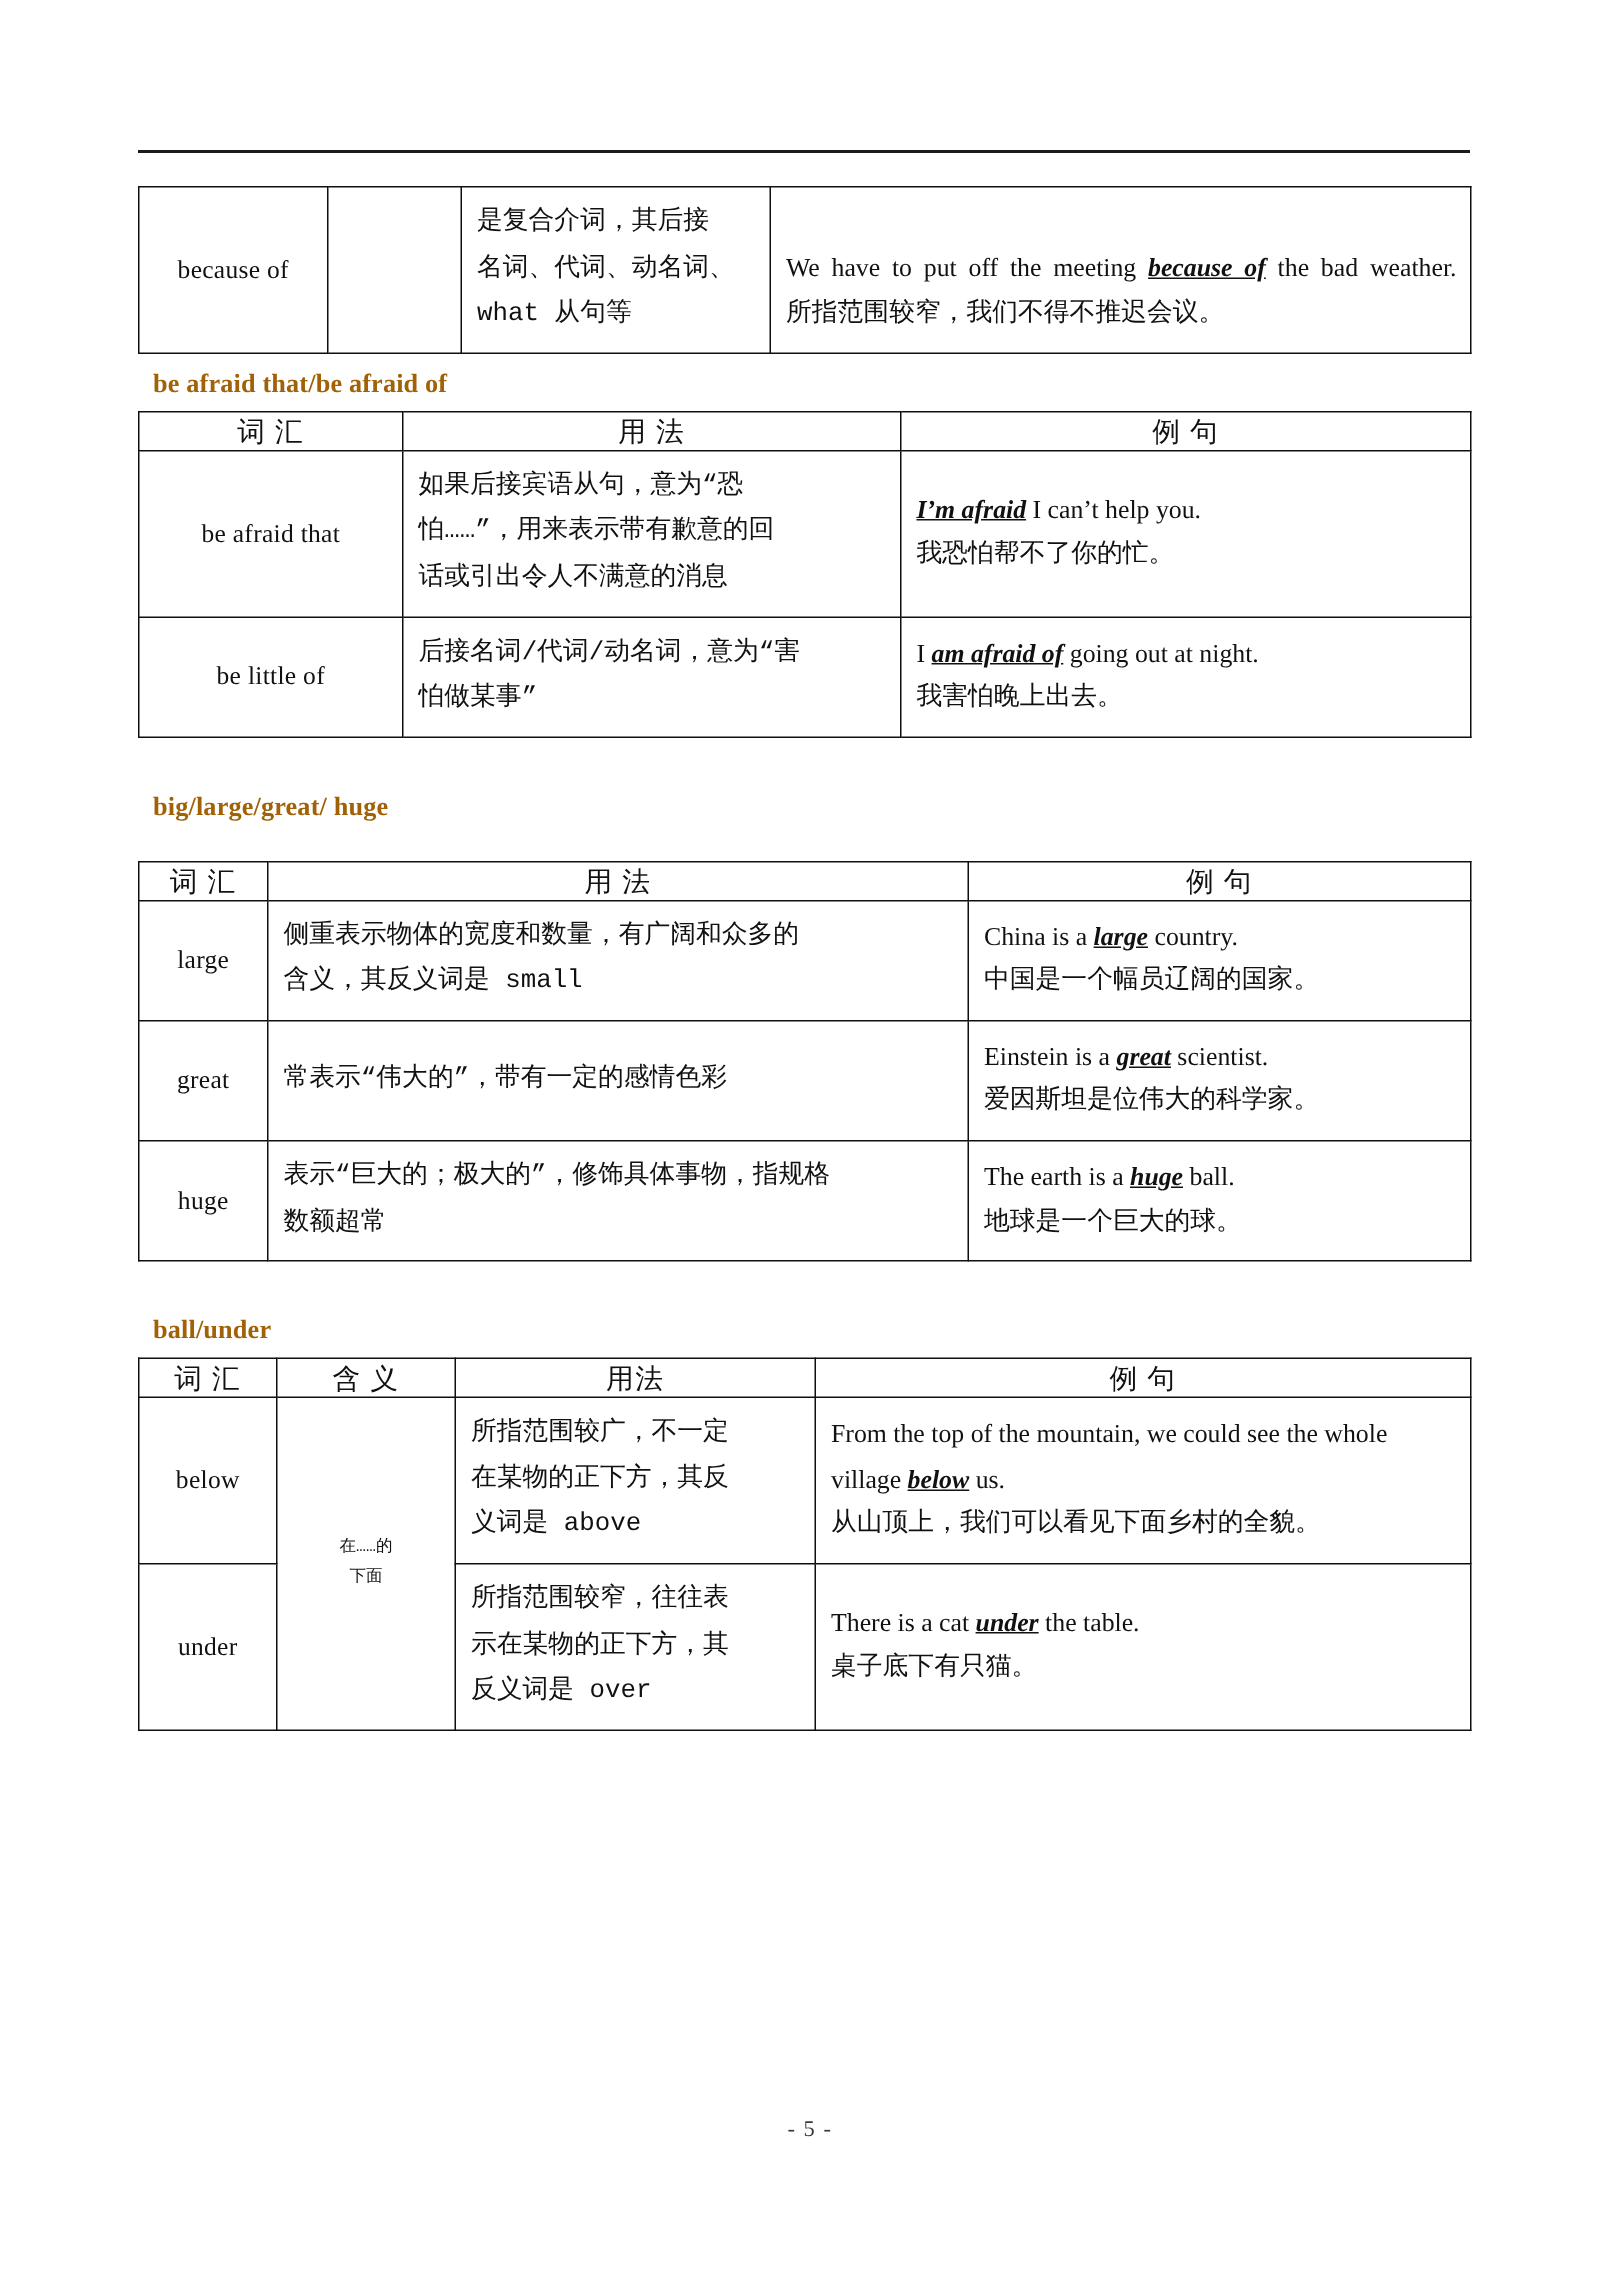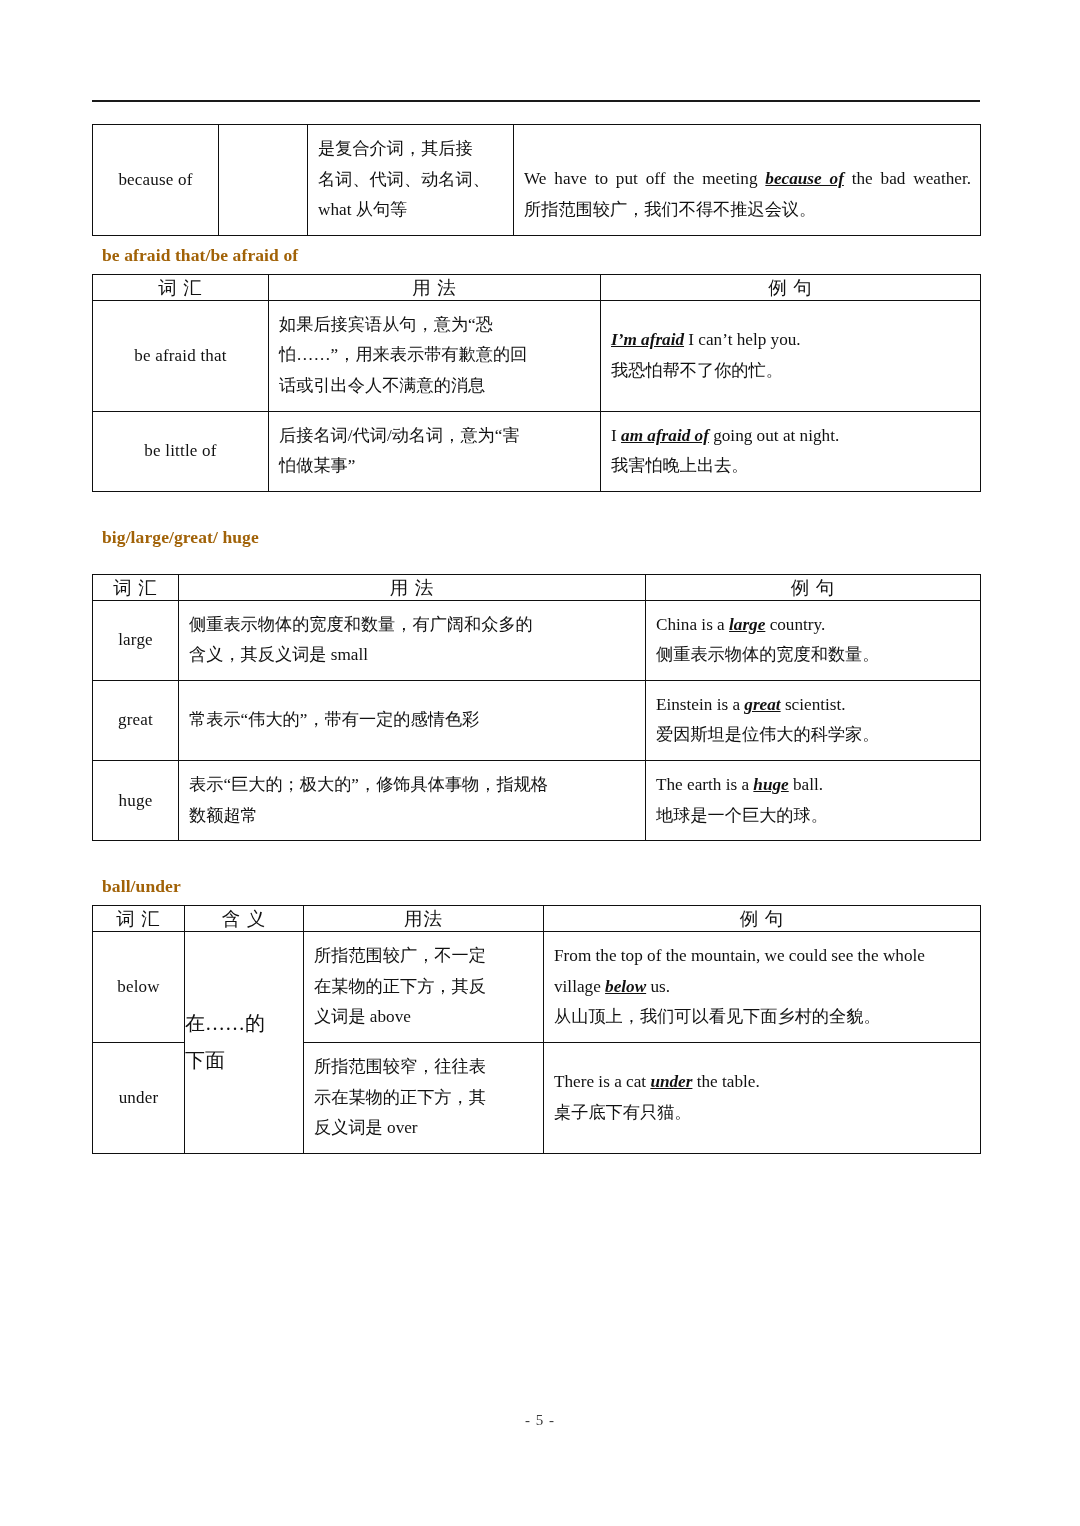--- a/index.html
+++ b/index.html
@@ -98,33 +98,33 @@
   }
 
   
   .col-example {
     font-size: 17.2px;
     line-height: 1.78;
     text-align: left;
     font-family: "Liberation Serif", "DejaVu Serif", serif;
   }
 
-  .cn { font-family: Liberation Serif, serif; }
+  .cn { font-family: Liberation Mono, monospace; }
 
   .kw {
     font-weight: bold;
     font-style: italic;
     text-decoration: underline;
   }
 
   .justify { text-align: justify; text-align-last: justify; margin-top: 30px; }
 
   .merged-meaning {
-    text-align: left;
-    font-size: 20px;
+    text-align: center;
+    font-size: 11px;
     line-height: 1.85;
     vertical-align: middle;
   }
 
   .spacer-small { height: 18px; }
   .spacer-mid { height: 26px; }
 
   .page-number {
     position: absolute;
     left: 0;
@@ -168,21 +168,21 @@
           <td class="col-usage">
             <div class="cell-pad">
               <span class="line cn">是复合介词，其后接</span>
               <span class="line cn">名词、代词、动名词、</span>
               <span class="line cn">what 从句等</span>
             </div>
           </td>
           <td class="col-example">
             <div class="cell-pad">
               <div class="justify"><span>We have to put off the meeting </span><span class="kw">because of</span><span> the bad weather.</span></div>
-              <div class="cn">所指范围较广，我们不得不推迟会议。</div>
+              <div class="cn">所指范围较窄，我们不得不推迟会议。</div>
             </div>
           </td>
         </tr>
       </tbody>
     </table>
 
     <div class="section-heading">be afraid that/be afraid of</div>
 
     <table class="vtable">
       <colgroup>
@@ -274,21 +274,21 @@
           </td>
           <td class="col-usage">
             <div class="cell-pad">
               <span class="line cn">侧重表示物体的宽度和数量，有广阔和众多的</span>
               <span class="line cn">含义，其反义词是 small</span>
             </div>
           </td>
           <td class="col-example">
             <div class="cell-pad">
               <div><span>China is a </span><span class="kw">large</span><span> country.</span></div>
-              <div class="cn">侧重表示物体的宽度和数量。</div>
+              <div class="cn">中国是一个幅员辽阔的国家。</div>
             </div>
           </td>
         </tr>
 
         <tr>
           <td class="col-vocab">
             <span>great</span>
           </td>
           <td class="col-usage">
             <div class="cell-pad" style="padding-top:24px;padding-bottom:24px;">

